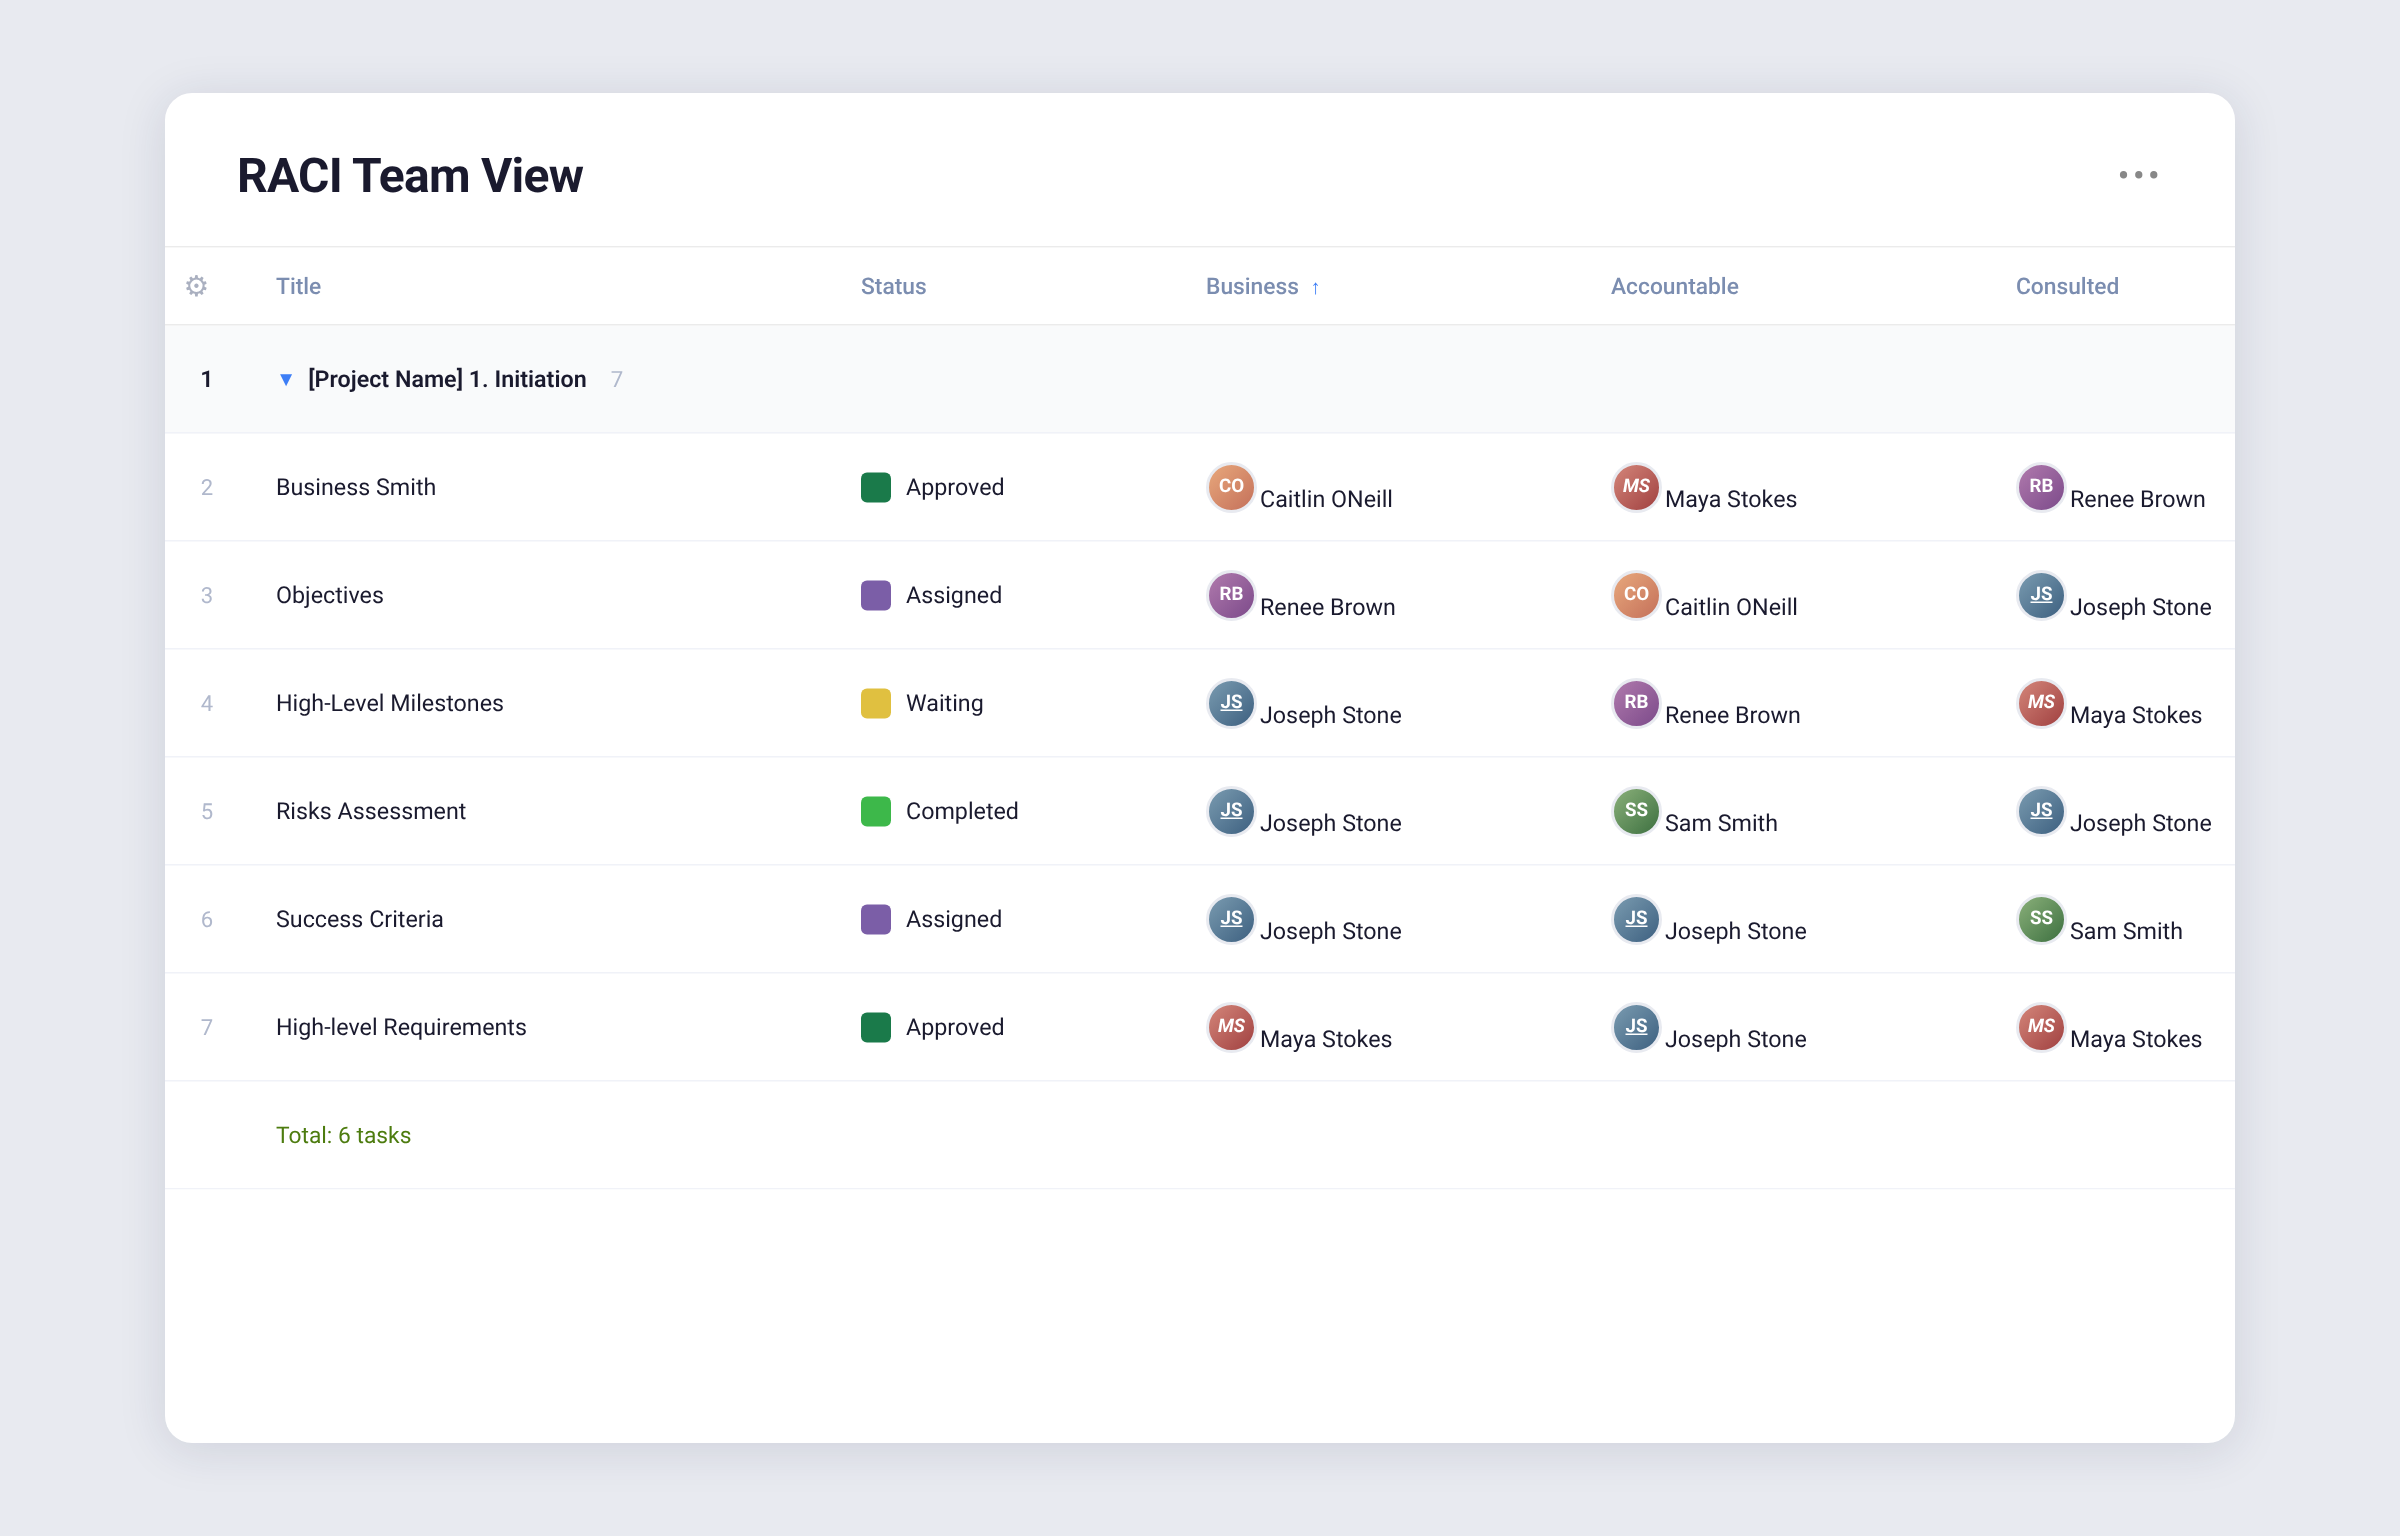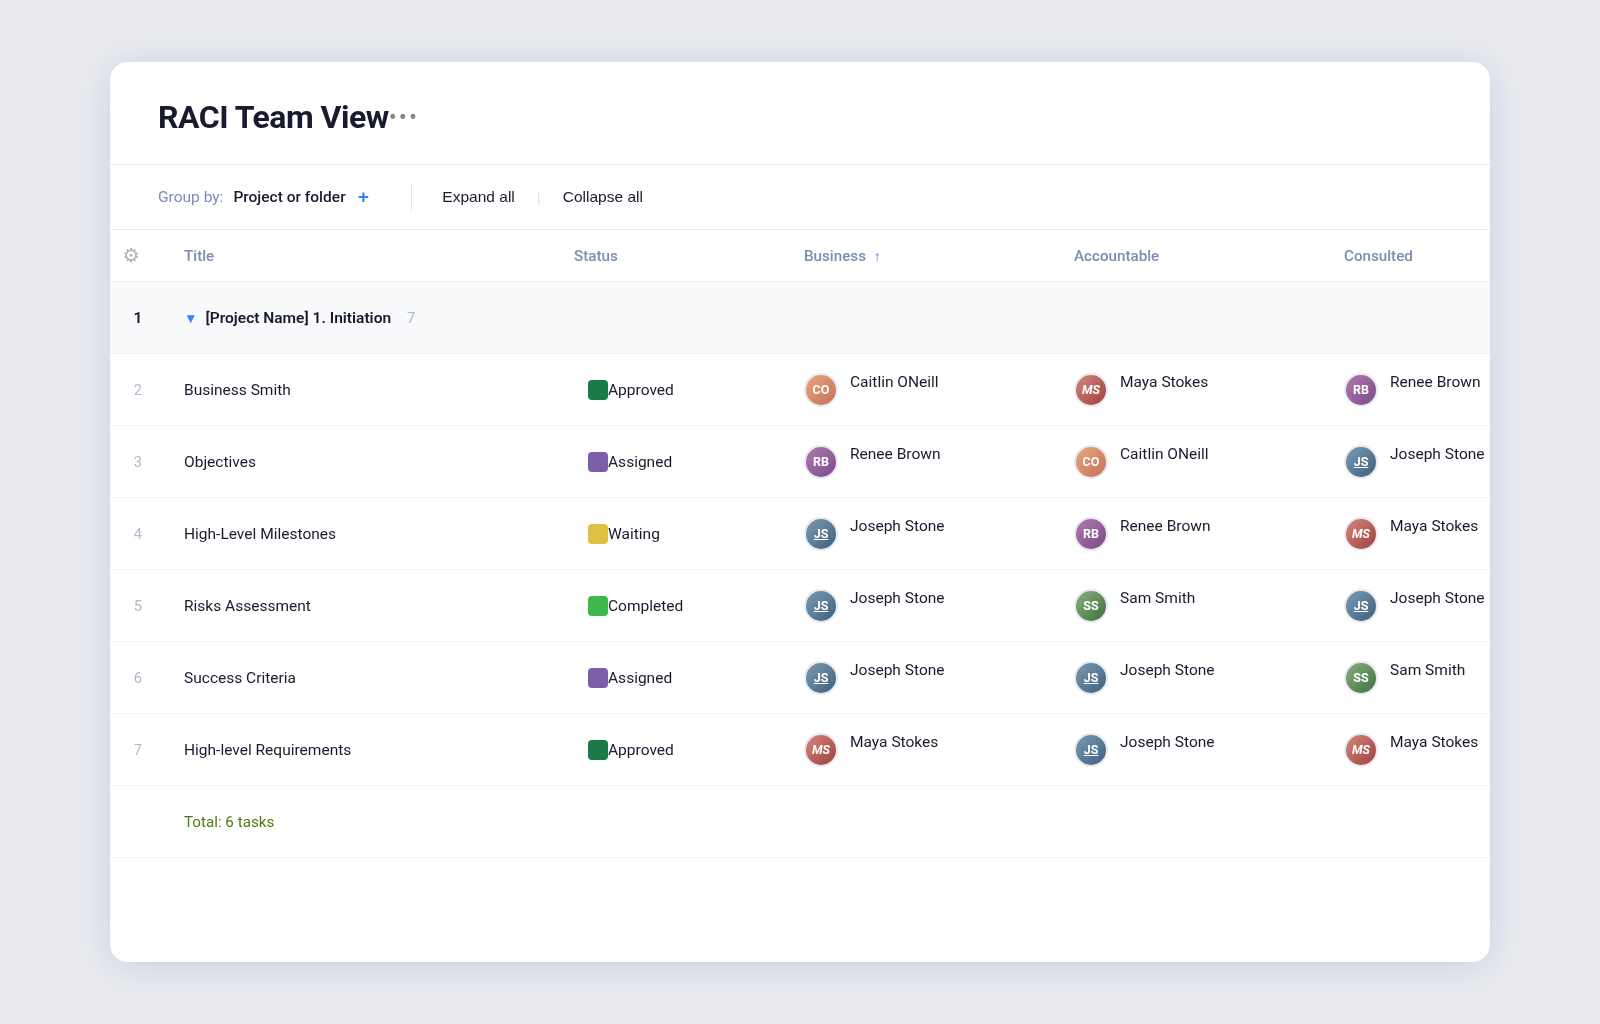--- a/index.html
+++ b/index.html
@@ -16,20 +16,21 @@
       border-radius: 18px;
       box-shadow: 0 4px 32px rgba(30,40,80,0.13);
       width: 1380px;
       min-height: 900px;
       overflow: hidden;
       position: relative;
     }
     .card-header {
       display: flex;
       align-items: center;
+      justify-content: space-between;
       padding: 36px 48px 28px 48px;
       border-bottom: 1.5px solid #ebebeb;
     }
     .card-title {
       font-size: 2rem;
       font-weight: 700;
       color: #1a1a2e;
       letter-spacing: -0.5px;
     }
     .more-icon {
@@ -155,33 +156,33 @@
     }
     .project-count {
       color: #b0b8cc;
       font-weight: 400;
       font-size: 0.93rem;
       margin-left: 8px;
     }
     .status-cell {
       display: flex;
       align-items: center;
-      font-size: 0.97rem;
-      margin-left: 14px;
+      gap: 10px;
+      font-size: 0.97rem;
     }
     .status-dot {
       width: 20px;
       height: 20px;
       border-radius: 4px;
       flex-shrink: 0;
     }
     .person-cell {
       display: flex;
-      align-items: flex-start;
-      gap: 12px;
+      align-items: flex-end;
+      gap: 2px;
     }
     .avatar {
       width: 34px;
       height: 34px;
       border-radius: 50%;
       border: 2px solid #e8eaf0;
       object-fit: cover;
       flex-shrink: 0;
       display: inline-flex;
       align-items: center;
@@ -208,29 +209,20 @@
 </head>
 <body>
 
 <div class="card">
 
   <div class="card-header">
     <span class="card-title">RACI Team View</span>
     <span class="more-icon">•••</span>
   </div>
 
-  <div class="toolbar">
-    <span class="group-by-label">Group by:</span>
-    <span class="group-by-value">Project or folder</span>
-    <button class="add-btn">+</button>
-    <div class="divider"></div>
-    <button class="toolbar-btn">Expand all</button>
-    <span style="margin:0 14px;color:#dde2ef">|</span>
-    <button class="toolbar-btn">Collapse all</button>
-  </div>
 
   <div class="table-wrapper">
     <table>
       <colgroup>
         <col>
           <col>
           <col>
           <col>
           <col>
           <col>

